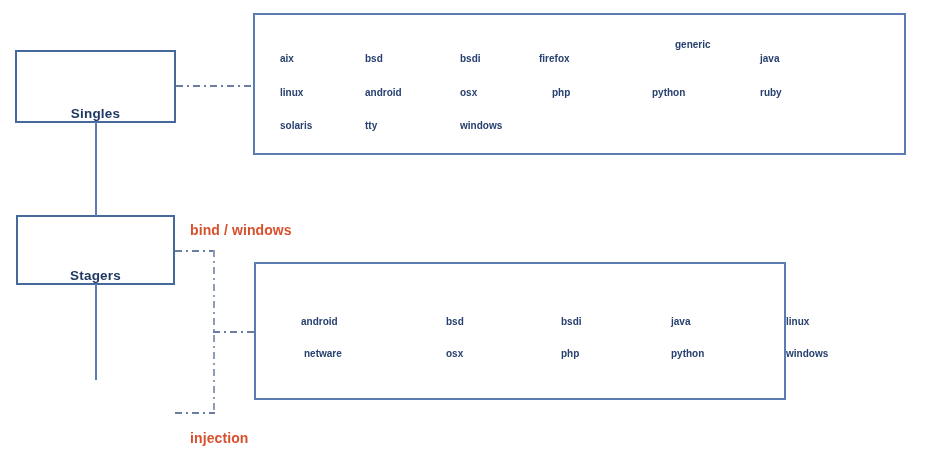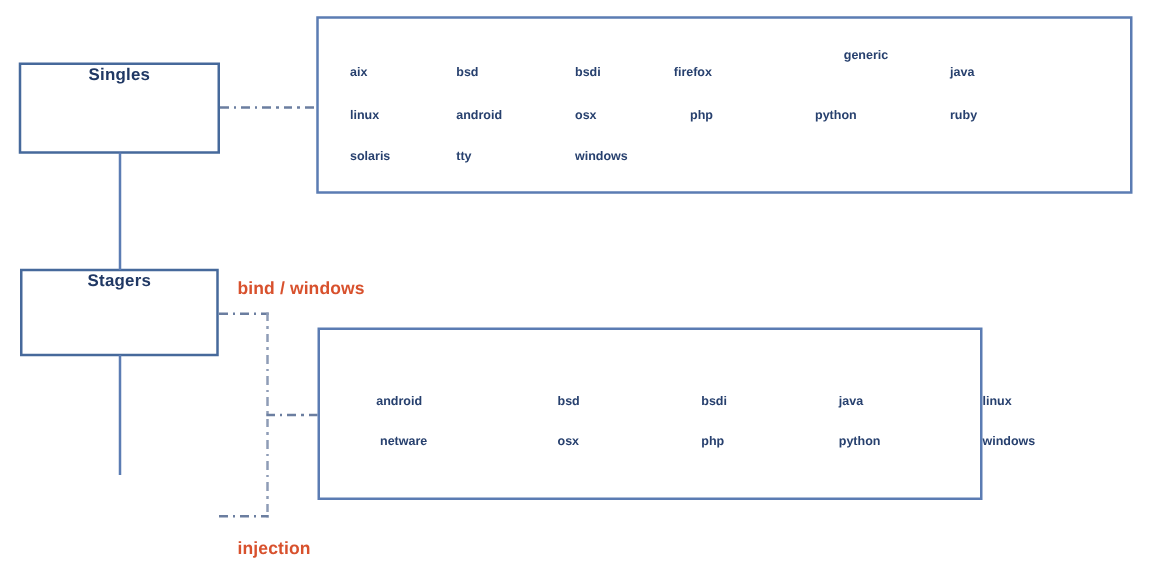--- a/index.html
+++ b/index.html
@@ -16,21 +16,21 @@
     font-family: "Liberation Sans", sans-serif;
   }
 
   
   .cat-box {
     position: absolute;
     box-sizing: border-box;
     border: 2px solid #46699b;
     background: #ffffff;
     display: flex;
-    align-items: flex-start;
+    align-items: flex-end;
     justify-content: center;
   }
   .cat-label {
     font-size: 13.5px;
     font-weight: bold;
     color: #203864;
     letter-spacing: .2px;
     white-space: nowrap;
   }
 

